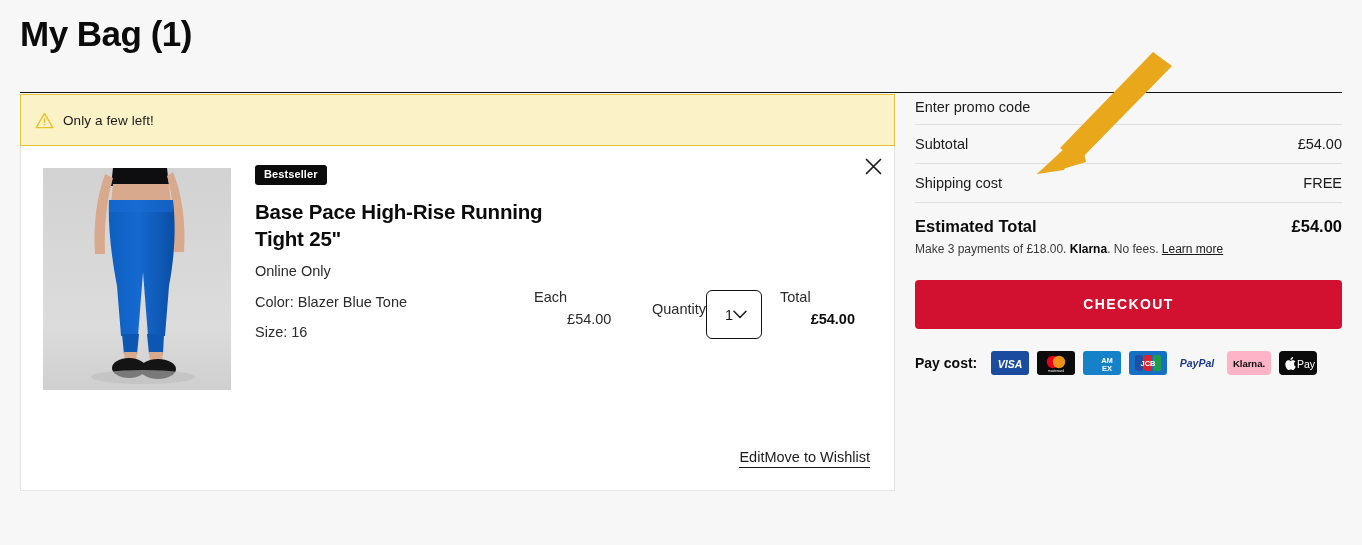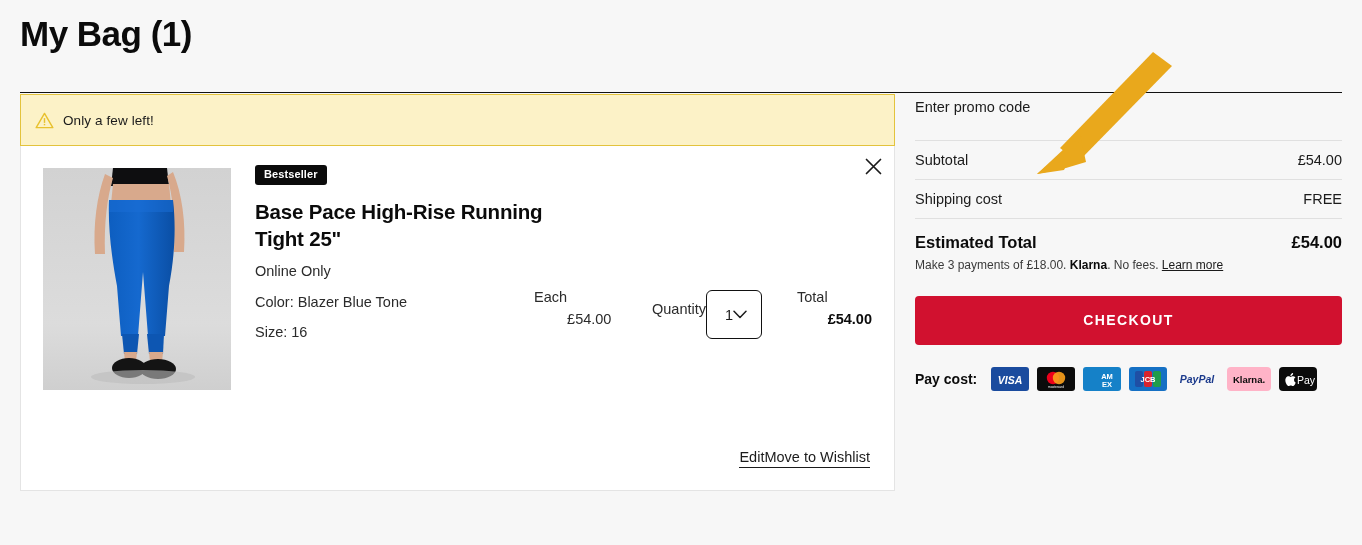--- a/index.html
+++ b/index.html
@@ -153,21 +153,21 @@
     align-items: flex-start;
     gap: 0;
   }
   .pg-col {
     display: flex;
     flex-direction: row;
     align-items: center;
   }
   .pg-each { width: 100px; align-items: flex-end; }
   .pg-qty  { width: 110px; margin: 0 18px; align-items: center; }
-  .pg-total{ width: 92px; align-items: flex-end; justify-content: flex-end; }
+  .pg-total{ width: 92px; align-items: flex-end; }
   .pg-label {
     font-size: 14.5px;
     color: #2b2b2b;
     margin-bottom: 22px;
     line-height: 1;
   }
   .pg-qty .pg-label { margin-bottom: 11px; }
   .pg-value {
     font-size: 14.5px;
     color: #2b2b2b;
@@ -222,21 +222,21 @@
     text-decoration: none;
     border-bottom: 1.3px solid #1b1b1b;
     padding-bottom: 2px;
     cursor: pointer;
   }
 
   
   .promo-label {
     font-size: 14.5px;
     color: #1b1b1b;
-    margin-bottom: 25px;
+    margin-bottom: 9px;
     display: block;
   }
   .promo-row {
     display: flex;
     gap: 20px;
     align-items: stretch;
     margin-bottom: 22px;
   }
   .promo-input {
     flex: 1 1 auto;

